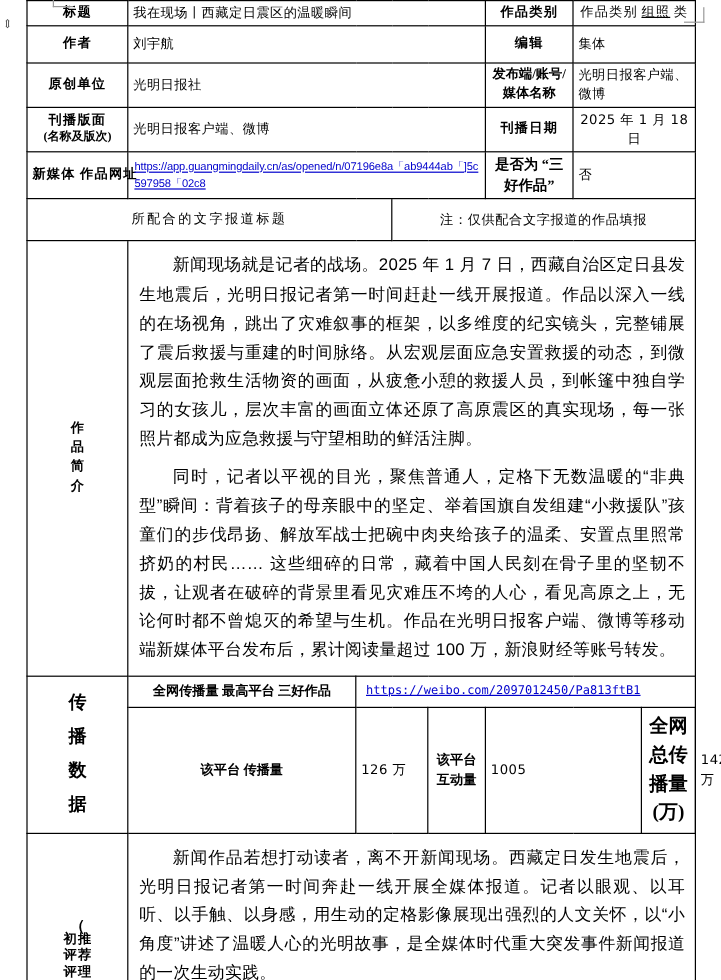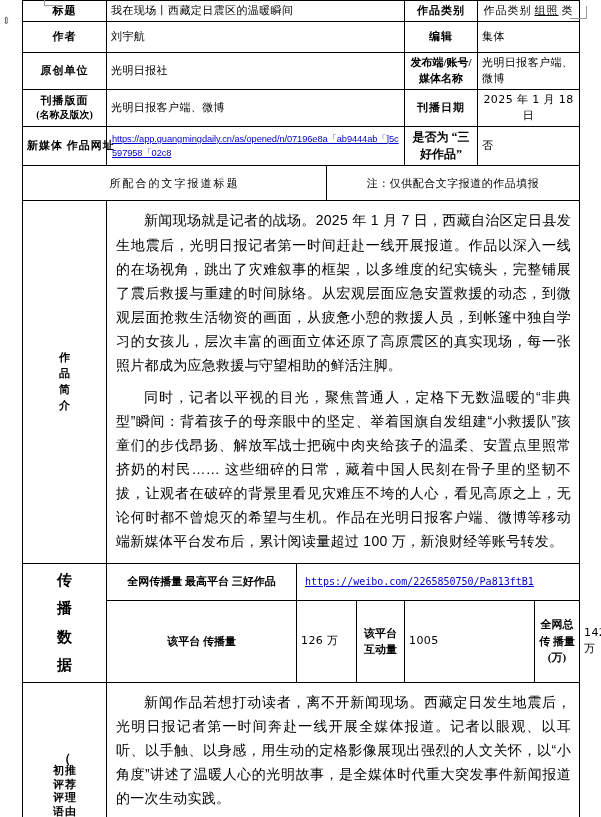--- a/index.html
+++ b/index.html
@@ -291,36 +291,36 @@
         <span>播</span>
         <span>数</span>
         <span>据</span>
       </td>
       <td class="lbl-sm" style="width:72px;font-size:11px;line-height:1.6;padding:4px 2px;">
         <span>全网传播量</span>
         <span>最高平台</span>
         <span>三好作品</span>
       </td>
       <td colspan="6" style="padding-left:8px;">
-        <span class="url2">https://weibo.com/2265850750/Pa813ftB1</span>
+        <span class="url2">https://weibo.com/2097012450/Pa813ftB1</span>
       </td>
     </tr>
 
     <tr>
       <td class="lbl-sm" style="font-size:11px;line-height:1.5;padding:4px 2px;">
         <span>该平台</span>
         <span>传播量</span>
       </td>
       <td class="val" colspan="2">126 万</td>
       <td class="lbl-sm" style="font-size:11px;line-height:1.5;padding:4px 2px;">
         <span>该平台</span>
         <span>互动量</span>
       </td>
       <td class="val" colspan="2">1005</td>
-      <td class="lbl-sm" style="font-size:11px;line-height:1.5;padding:4px 2px;">
+      <td class="lbl-sm" style="font-size:16px;line-height:1.5;padding:4px 2px;">
         <span>全网总传</span>
         <span>播量 (万)</span>
       </td>
       <td class="val">142 万</td>
     </tr>
 
     <tr>
       <td class="vlabel-dual" style="width:40px;">
         <div class="paren-top">（</div>
         <div class="vcols">

